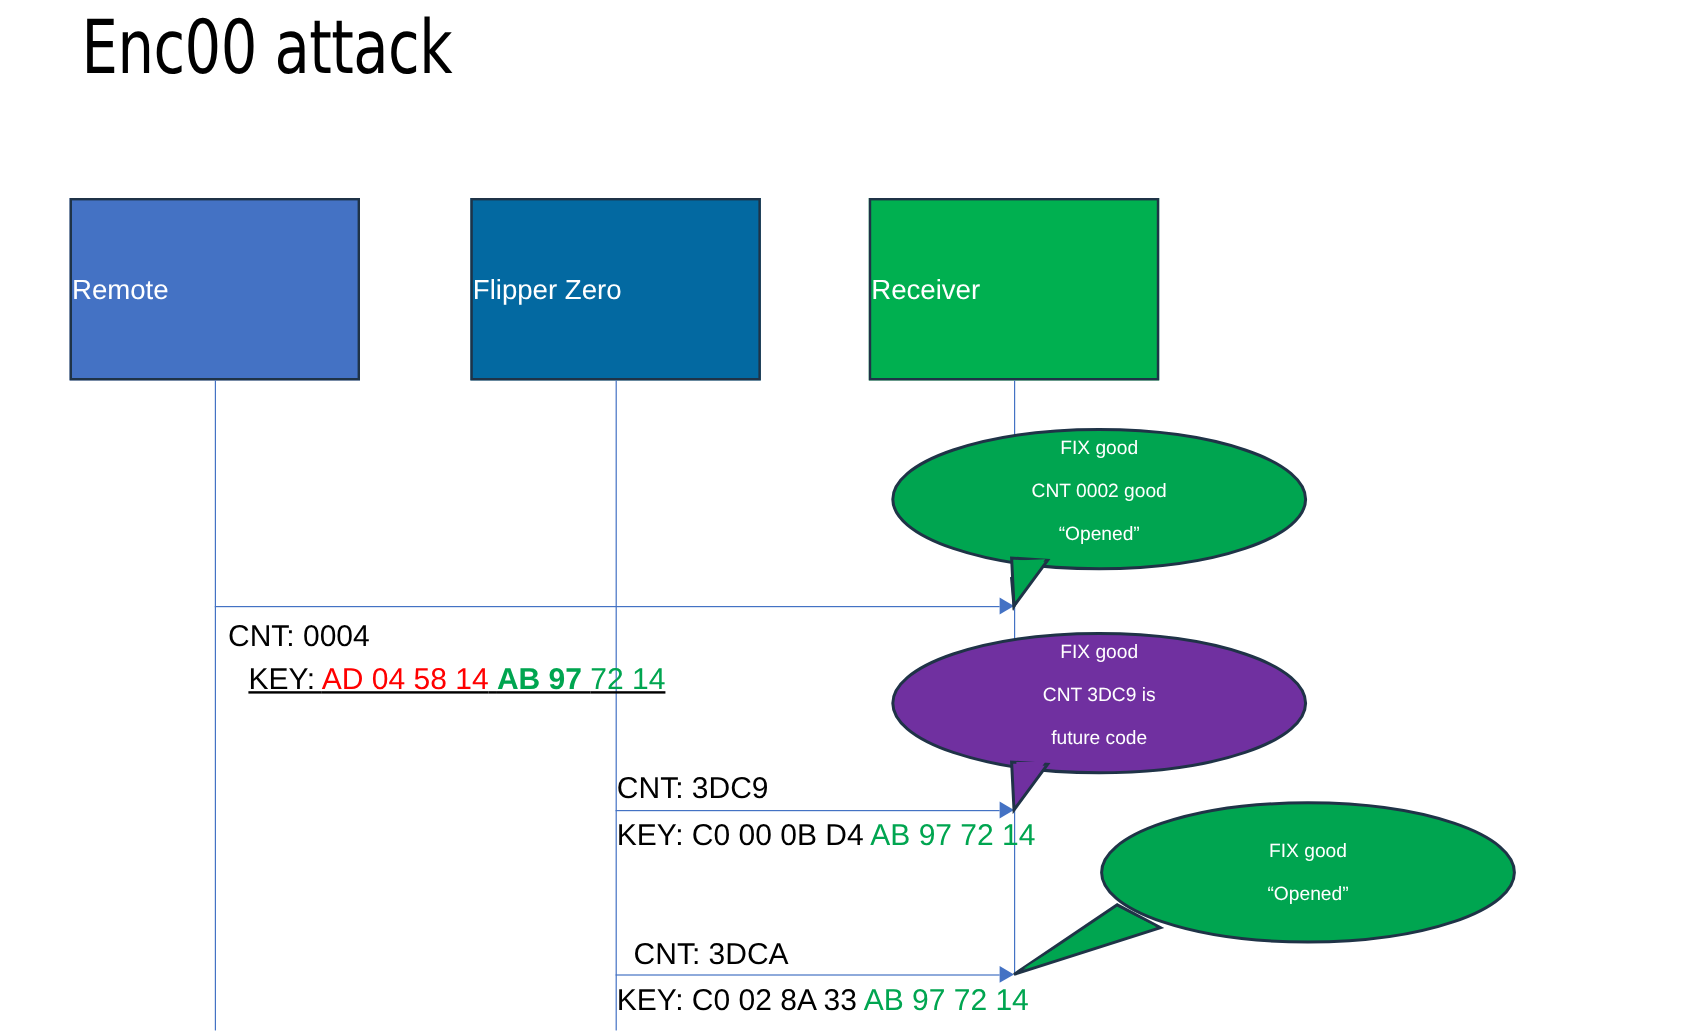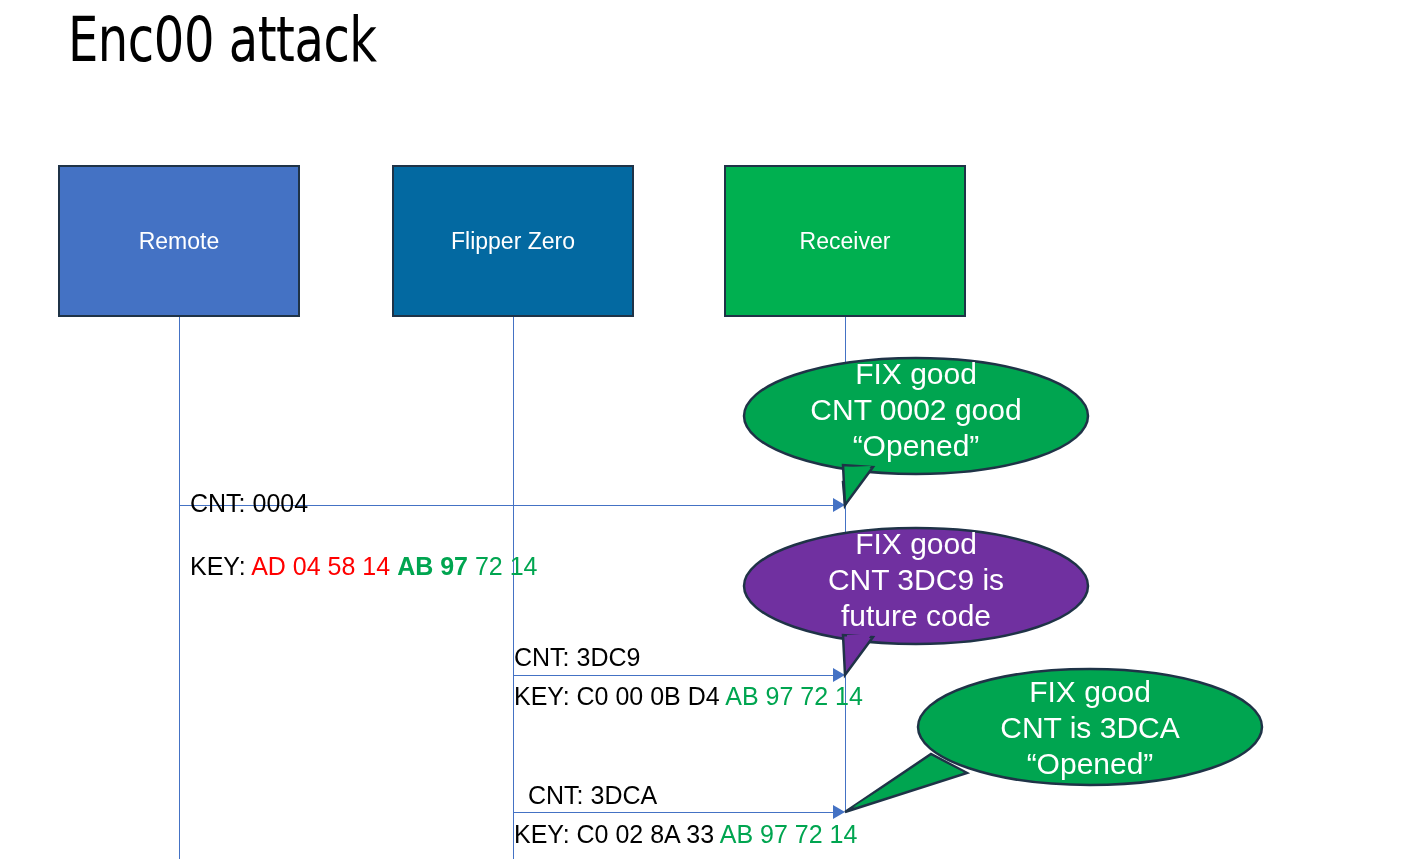--- a/index.html
+++ b/index.html
@@ -35,21 +35,21 @@
     transform-origin: left top;
   }
 
   
   .actor-box {
     position: absolute;
     box-sizing: border-box;
     border: 2px solid #1f3347;
     display: flex;
     align-items: center;
-    justify-content: center;
+    justify-content: flex-start;
   }
   .actor-label {
     color: #ffffff;
     font-size: 23px;
     line-height: 28px;
     font-weight: 400;
     white-space: nowrap;
   }
 
   
@@ -96,21 +96,21 @@
     width: 100%;
     height: 100%;
     display: flex;
     flex-direction: column;
     align-items: center;
     justify-content: center;
     pointer-events: none;
   }
   .callout-line {
     color: #ffffff;
-    font-size: 30px;
+    font-size: 16px;
     line-height: 36px;
     white-space: nowrap;
     text-align: center;
   }
 </style>
 </head>
 <body>
 
 <div id="slide">
 
@@ -135,25 +135,25 @@
   <div class="msg-line" style="left:179px; top:505px; width:654px;"></div>
   <div class="msg-head" style="left:833px; top:498px;"></div>
 
   <div class="msg-line" style="left:513px; top:675px; width:320px;"></div>
   <div class="msg-head" style="left:833px; top:668px;"></div>
 
   <div class="msg-line" style="left:513px; top:812px; width:320px;"></div>
   <div class="msg-head" style="left:833px; top:805px;"></div>
 
 
-  <div class="note" style="left:190px; top:486px;">
+  <div class="note" style="left:190px; top:513px;">
     <span>CNT: 0004</span>
   </div>
 
-  <div class="note" style="left:190px; top:549px;">
+  <div class="note" style="left:207px; top:549px;text-decoration:underline;">
     <span>KEY: </span><span class="hex-red">AD 04 58 14</span><span> </span><span class="hex-green-b">AB 97</span><span> </span><span class="hex-green">72 14</span>
   </div>
 
   <div class="note" style="left:514px; top:640px;">
     <span>CNT: 3DC9</span>
   </div>
 
   <div class="note" style="left:514px; top:679px;">
     <span>KEY: C0 00 0B D4 </span><span class="hex-green">AB 97 72 14</span>
   </div>
@@ -194,18 +194,17 @@
   </div>
 
   <div class="callout" style="left:845px; top:655px; width:420px; height:160px;">
     <svg width="420" height="160" viewBox="0 0 420 160">
       <ellipse cx="245" cy="72" rx="172" ry="58" fill="#00A550" stroke="#1f3347" stroke-width="2.5"></ellipse>
       <path d="M 0 157 L 86 99 L 122 118 Z" fill="#00A550" stroke="#1f3347" stroke-width="2.5"></path>
       <path d="M 8 152 L 88 102 L 118 117 Z" fill="#00A550" stroke="none"></path>
     </svg>
     <div class="callout-text" style="left:72px; width:346px; height:129px; top:8px;">
       <div class="callout-line">FIX good</div>
-      <div class="callout-line">CNT is 3DCA</div>
       <div class="callout-line">“Opened”</div>
     </div>
   </div>
 
 </div>
 
 </body></html>

